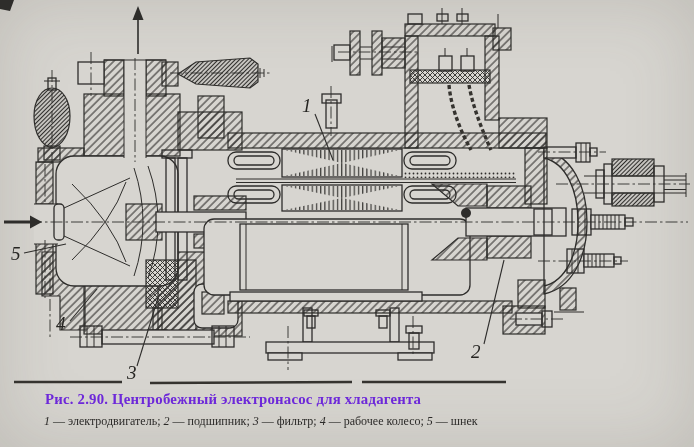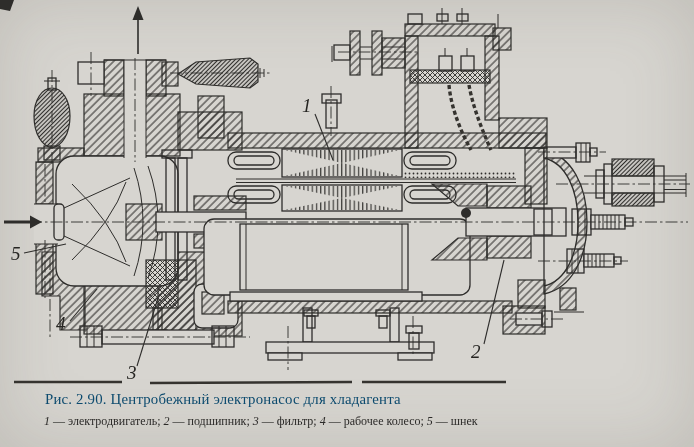--- a/index.html
+++ b/index.html
@@ -12,22 +12,22 @@
   .h{fill:url(#ph);stroke:#2e2d2b;stroke-width:1.2;}
   .hd{fill:url(#phd);stroke:#2e2d2b;stroke-width:1.2;}
   .cx{fill:url(#pcx);stroke:#2e2d2b;stroke-width:1.2;}
   .vl{fill:url(#pv);stroke:none;}
   .dt{fill:url(#pd);stroke:none;}
   .cl{fill:none;stroke:#2e2d2b;stroke-width:.9;stroke-dasharray:12 3 2.5 3;}
   .th{fill:none;stroke:#2e2d2b;stroke-width:1;}
   .lead{fill:none;stroke:#2e2d2b;stroke-width:1.1;}
   .ink{fill:#2e2d2b;stroke:none;}
   text.callout{font:italic 19px "Liberation Serif",serif;fill:#262522;}
-  .caption{position:absolute;left:45px;top:391px;font-weight:normal;font-size:14.8px;
-           color:#0c4a6e;letter-spacing:.2px;white-space:nowrap;}
+  .caption{position:absolute;left:45px;top:391px;font-weight:bold;font-size:14.8px;
+           color:#6d28d9;letter-spacing:.2px;white-space:nowrap;}
   .legend{position:absolute;left:44px;top:414px;font-size:12px;color:#2b2a28;white-space:nowrap;}
   .legend .num{font-style:italic;}
 </style>
 </head>
 <body>
 
 <div class="page">
 <svg width="694" height="447" viewBox="0 0 694 447">
   <defs>
     <pattern id="ph" patternUnits="userSpaceOnUse" width="5.5" height="5.5" patternTransform="rotate(-45)">

